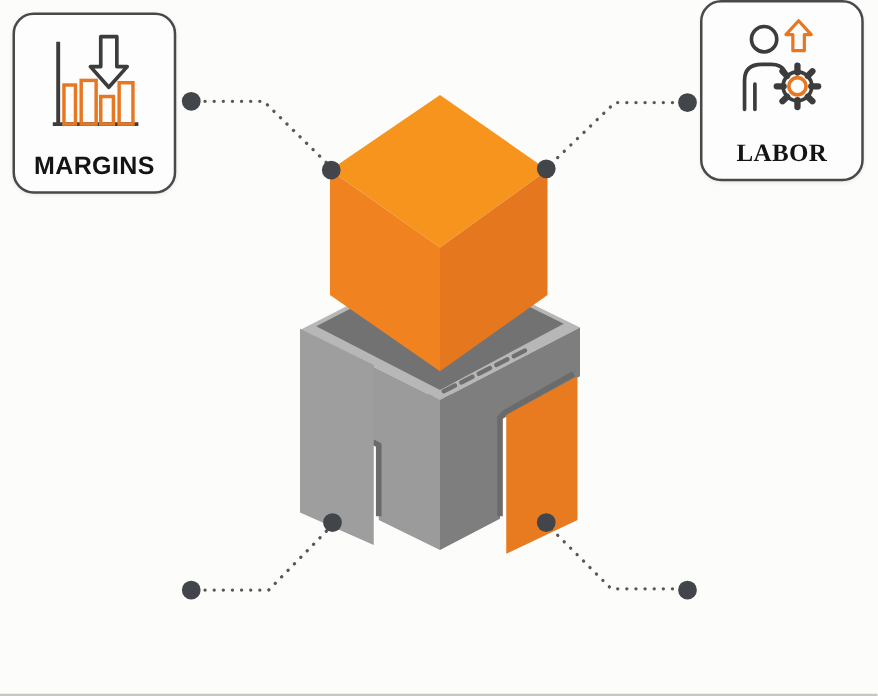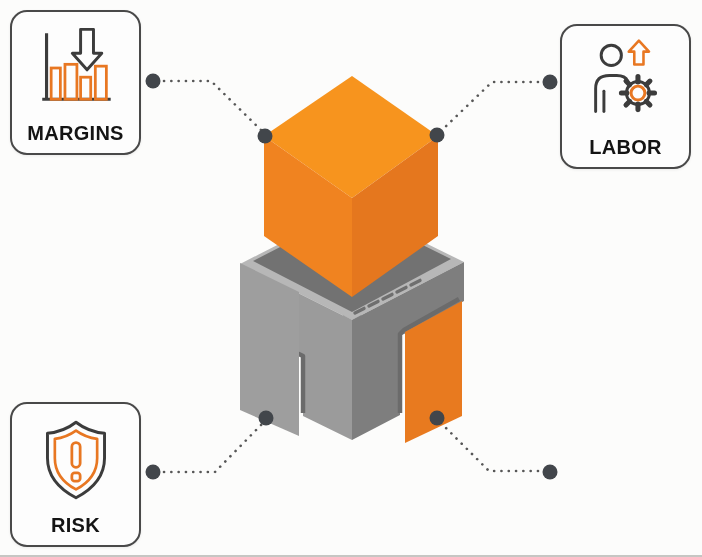--- a/index.html
+++ b/index.html
@@ -19,21 +19,21 @@
     display:flex;flex-direction:column;align-items:center;justify-content:space-between;
     box-sizing:border-box;
     padding:8px 4px 10px 4px;
   }
   .card .icn{flex:0 0 auto;margin-top:2px;}
   .card .label{
     font-size:20px;font-weight:700;color:#141414;letter-spacing:0.3px;
     line-height:1;white-space:nowrap;
   }
   .card-tl{left:10px;top:10px;}
-  .card-tr{left:560px;top:24px;}
+  .card-tr{left:560px;top:0;font-family:Liberation Serif, serif;}
   .card-bl{left:10px;top:402px;}
   .card-br{left:560px;top:402px;}
   .bottom-line{
     position:absolute;left:0;right:0;bottom:0;height:2px;background:#c6c6c3;
   }
   .icn path,.icn rect,.icn circle,.icn line{fill:none;}
 </style>
 </head>
 <body>
 
@@ -102,27 +102,16 @@
         <path d="M26,60 V82"></path>
         <circle cx="63" cy="62" r="12.5"></circle>
         <path d="M63,44 V50 M63,74 V80 M45,62 H51 M75,62 H81 M50,49 l4,4 M72,71 l4,4 M76,49 l-4,4 M54,71 l-4,4" stroke-width="5.5"></path>
       </g>
       <circle cx="63" cy="62" r="7.5" stroke-width="3.2" stroke="#E87722"></circle>
       <path d="M59,31 L59,17 L53,17 L64,5 L75,17 L69,17 L69,31 Z" stroke-width="2.8" stroke-linejoin="round" stroke="#E87722"></path>
     </svg>
     <div class="label">LABOR</div>
   </div>
 
-  <div class="card card-bl">
-    <svg class="icn" width="96" height="92" viewBox="0 0 100 100">
-      <path d="M50,9 C41,16 30,20 19,21 L19,48 C19,68 33,82 50,91 C67,82 81,68 81,48 L81,21 C70,20 59,16 50,9 Z" stroke-width="3.2" stroke-linejoin="round" stroke="#3c3c3c"></path>
-      <path d="M50,18 C43,23 35,26 27,27 L27,48 C27,64 37,75 50,82 C63,75 73,64 73,48 L73,27 C65,26 57,23 50,18 Z" stroke-width="2.9" stroke-linejoin="round" stroke="#E87722"></path>
-      <g stroke-width="3" stroke="#E87722">
-        <rect x="45.5" y="31" width="9" height="27" rx="4.5"></rect>
-        <rect x="45.5" y="64" width="9" height="9" rx="3"></rect>
-      </g>
-    </svg>
-    <div class="label">RISK</div>
-  </div>
 
 
   <div class="bottom-line"></div>
 </div>
 
 </body></html>

